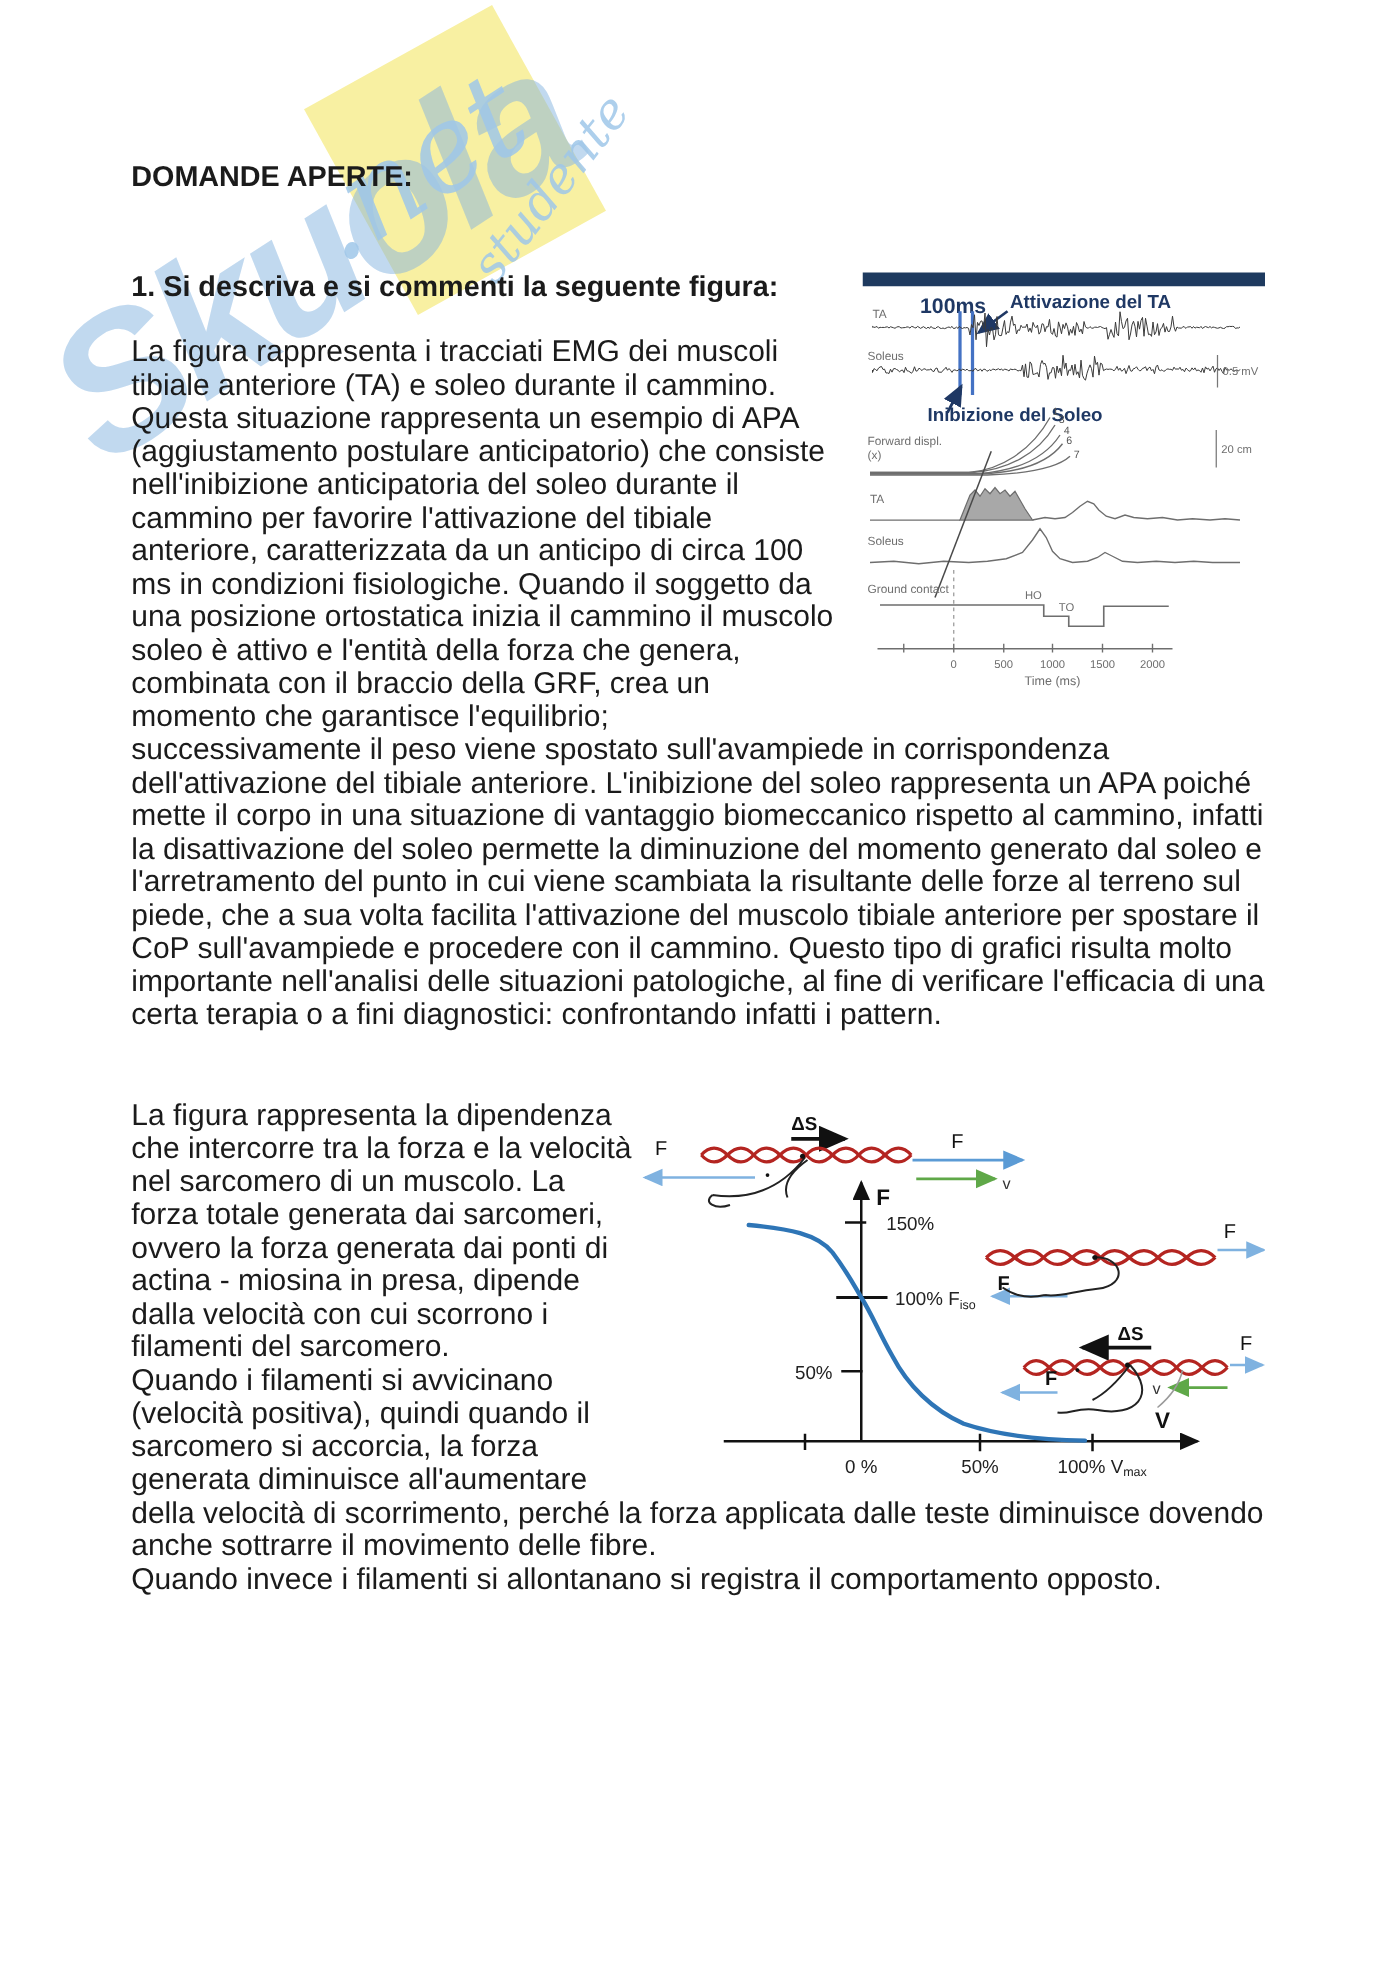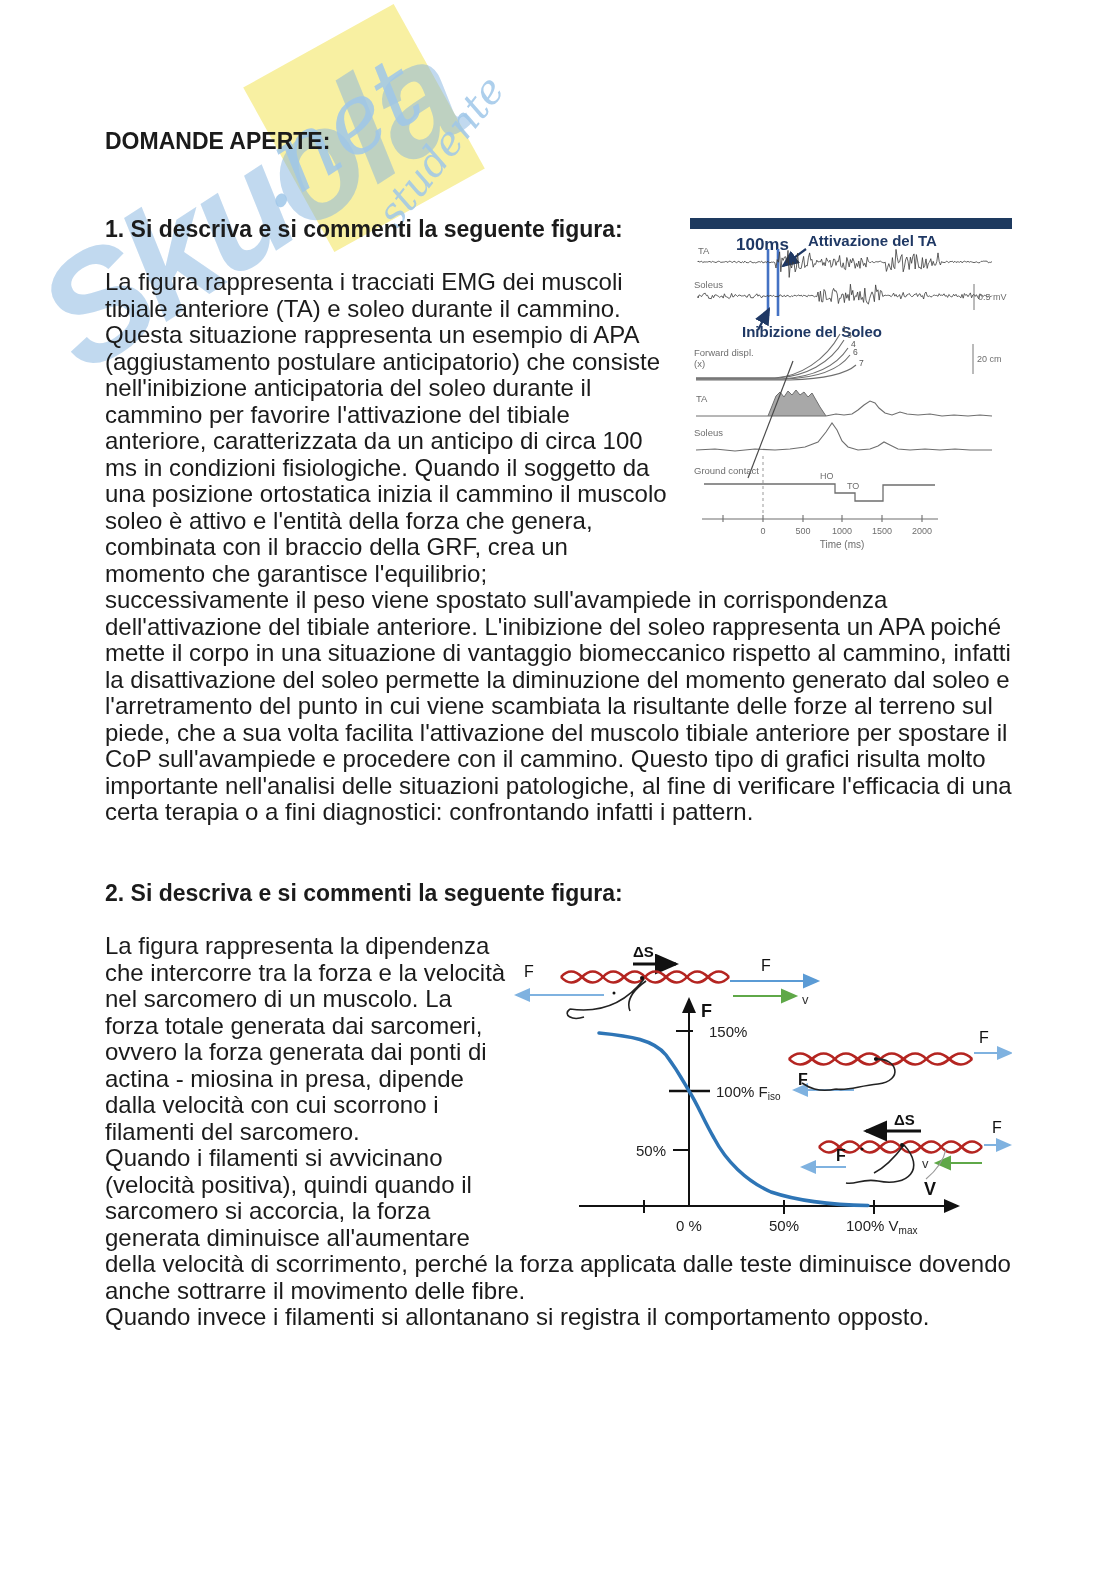--- a/index.html
+++ b/index.html
@@ -128,21 +128,20 @@
         </svg>
       </div>
 
       <h2 class="sec-heading">1. Si descriva e si commenti la seguente figura:</h2>
       <p class="body-text">La figura rappresenta i tracciati EMG dei muscoli tibiale anteriore (TA) e soleo durante il cammino.
 Questa situazione rappresenta un esempio di APA (aggiustamento postulare anticipatorio) che consiste nell'inibizione anticipatoria del soleo durante il cammino per favorire l'attivazione del tibiale anteriore, caratterizzata da un anticipo di circa 100 ms in condizioni fisiologiche. Quando il soggetto da una posizione ortostatica inizia il cammino il muscolo soleo è attivo e l'entità della forza che genera, combinata con il braccio della GRF, crea un momento che garantisce l'equilibrio; successivamente il peso viene spostato sull'avampiede in corrispondenza dell'attivazione del tibiale anteriore. L'inibizione del soleo rappresenta un APA poiché mette il corpo in una situazione di vantaggio biomeccanico rispetto al cammino, infatti la disattivazione del soleo permette la diminuzione del momento generato dal soleo e l'arretramento del punto in cui viene scambiata la risultante delle forze al terreno sul piede, che a sua volta facilita l'attivazione del muscolo tibiale anteriore per spostare il CoP sull'avampiede e procedere con il cammino. Questo tipo di grafici risulta molto importante nell'analisi delle situazioni patologiche, al fine di verificare l'efficacia di una certa terapia o a fini diagnostici: confrontando infatti i pattern.</p>
       <div class="clear"></div>
     </div>
 
     <div class="sec sec2">
-      <h2 class="sec-heading">2. Si descriva e si commenti la seguente figura:</h2>
 
       <div class="fig2-float">
         <svg width="506" height="312" viewBox="0 0 506 312">
           <defs>
             <marker id="mBlk" markerWidth="9" markerHeight="8" refX="7" refY="3.5" orient="auto">
               <path d="M0,0 L8,3.5 L0,7 Z" fill="#111"></path>
             </marker>
             <marker id="mBlu" markerWidth="9" markerHeight="8" refX="7" refY="3.5" orient="auto">
               <path d="M0,0 L8,3.5 L0,7 Z" fill="#5b9bd5"></path>
             </marker>

